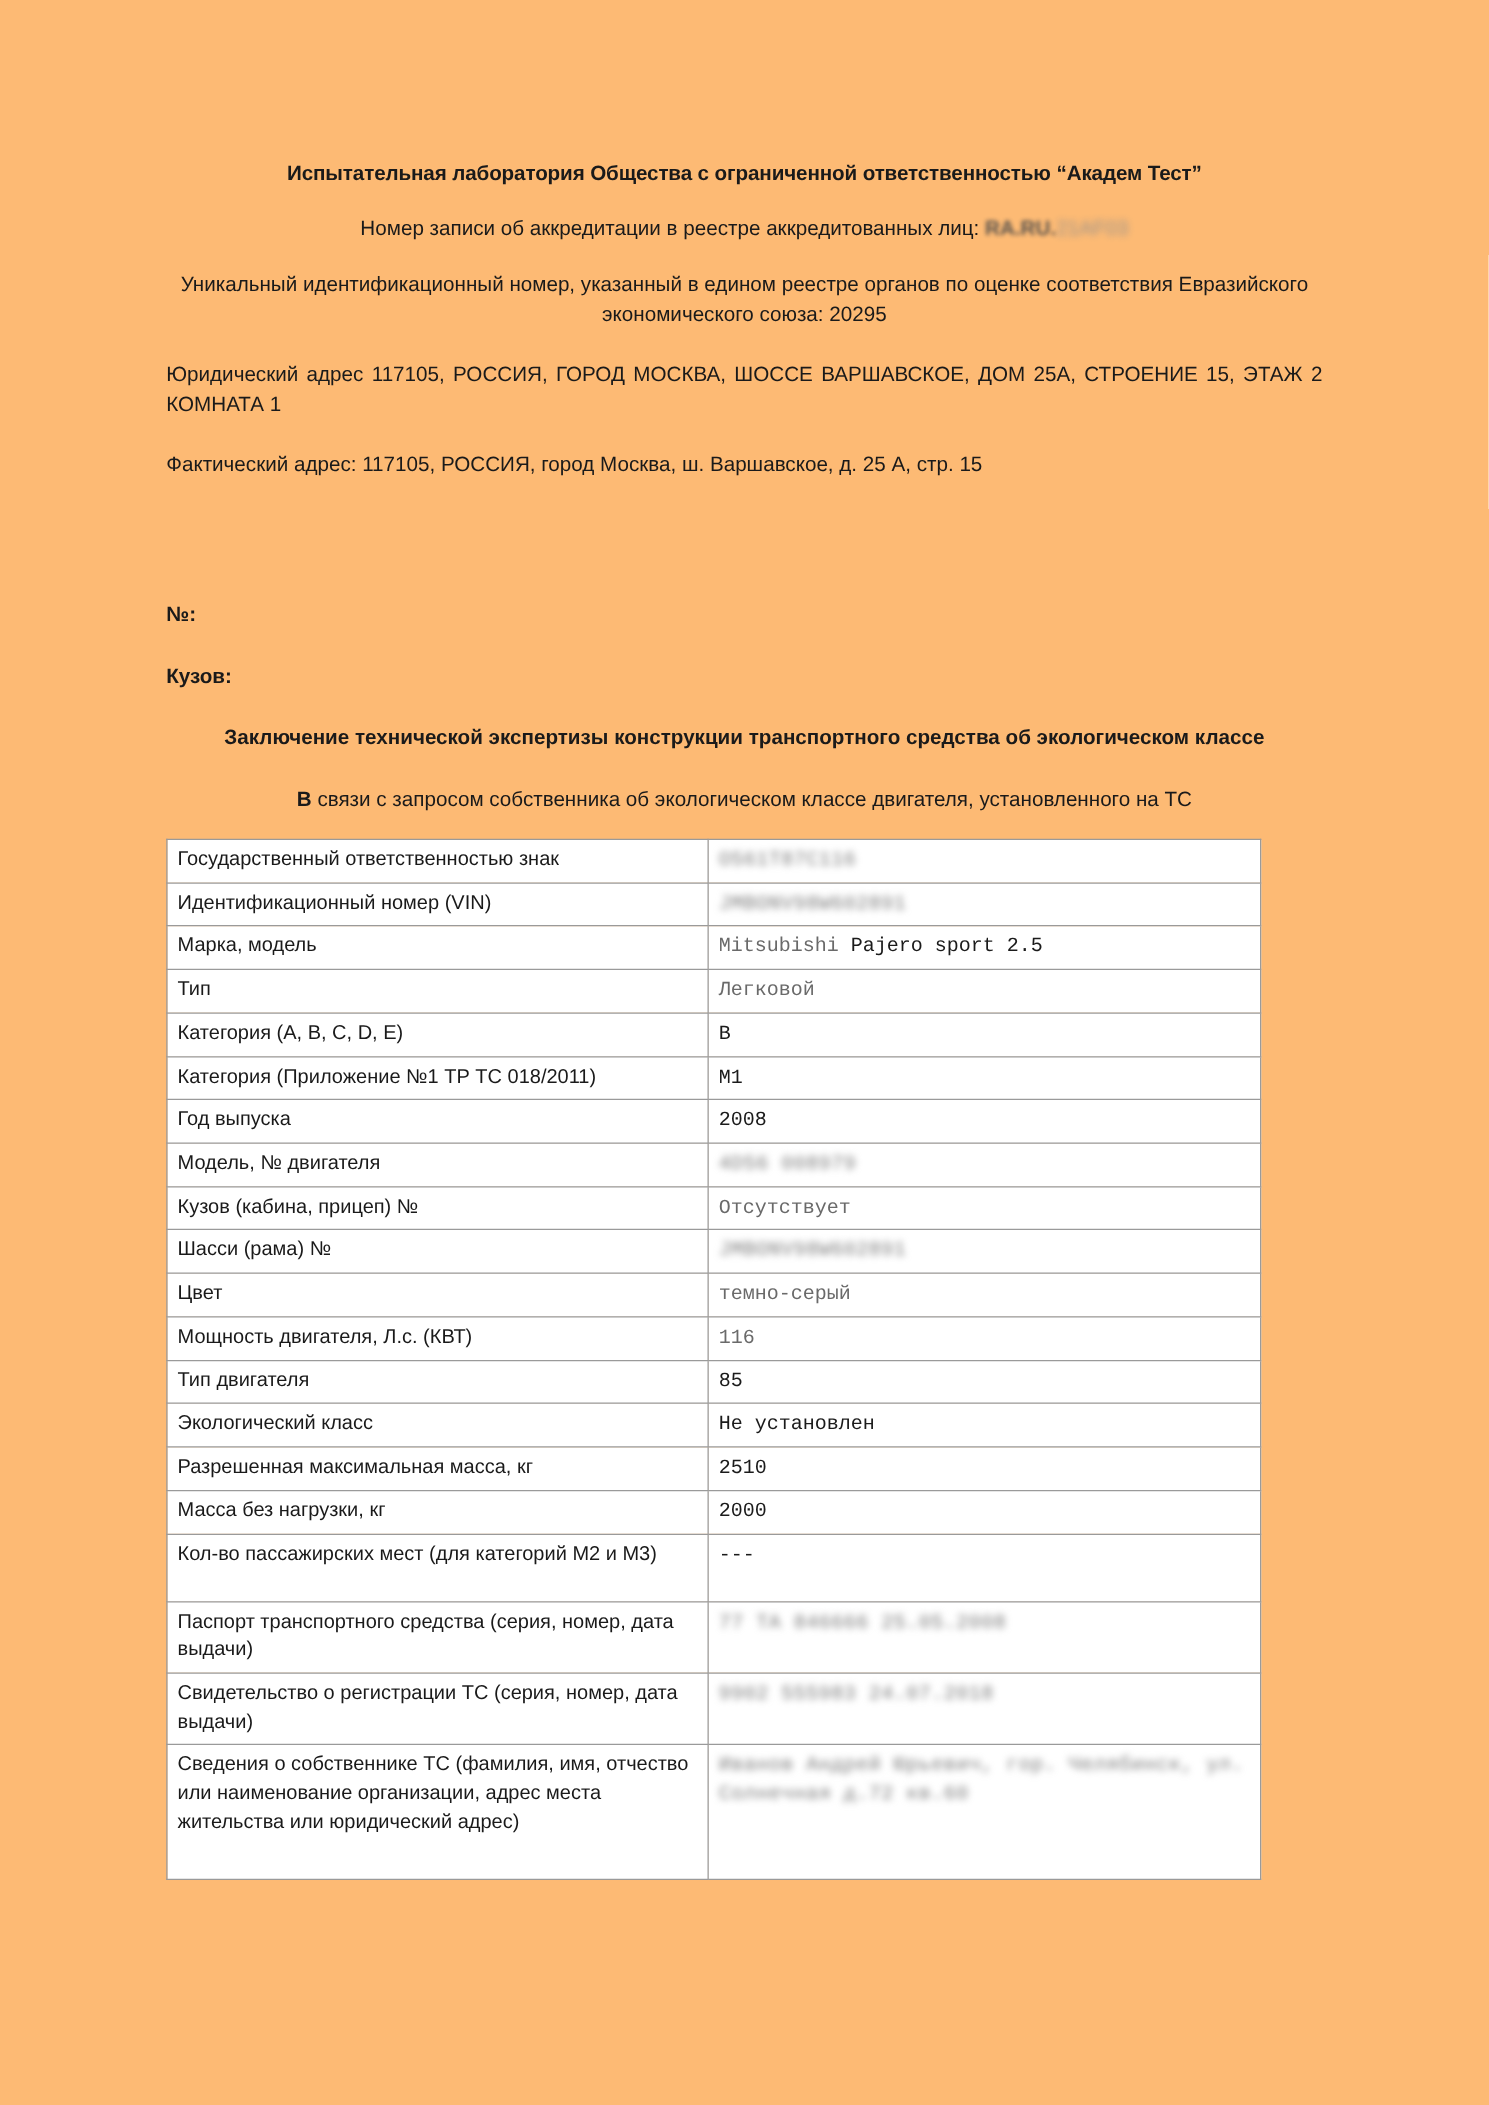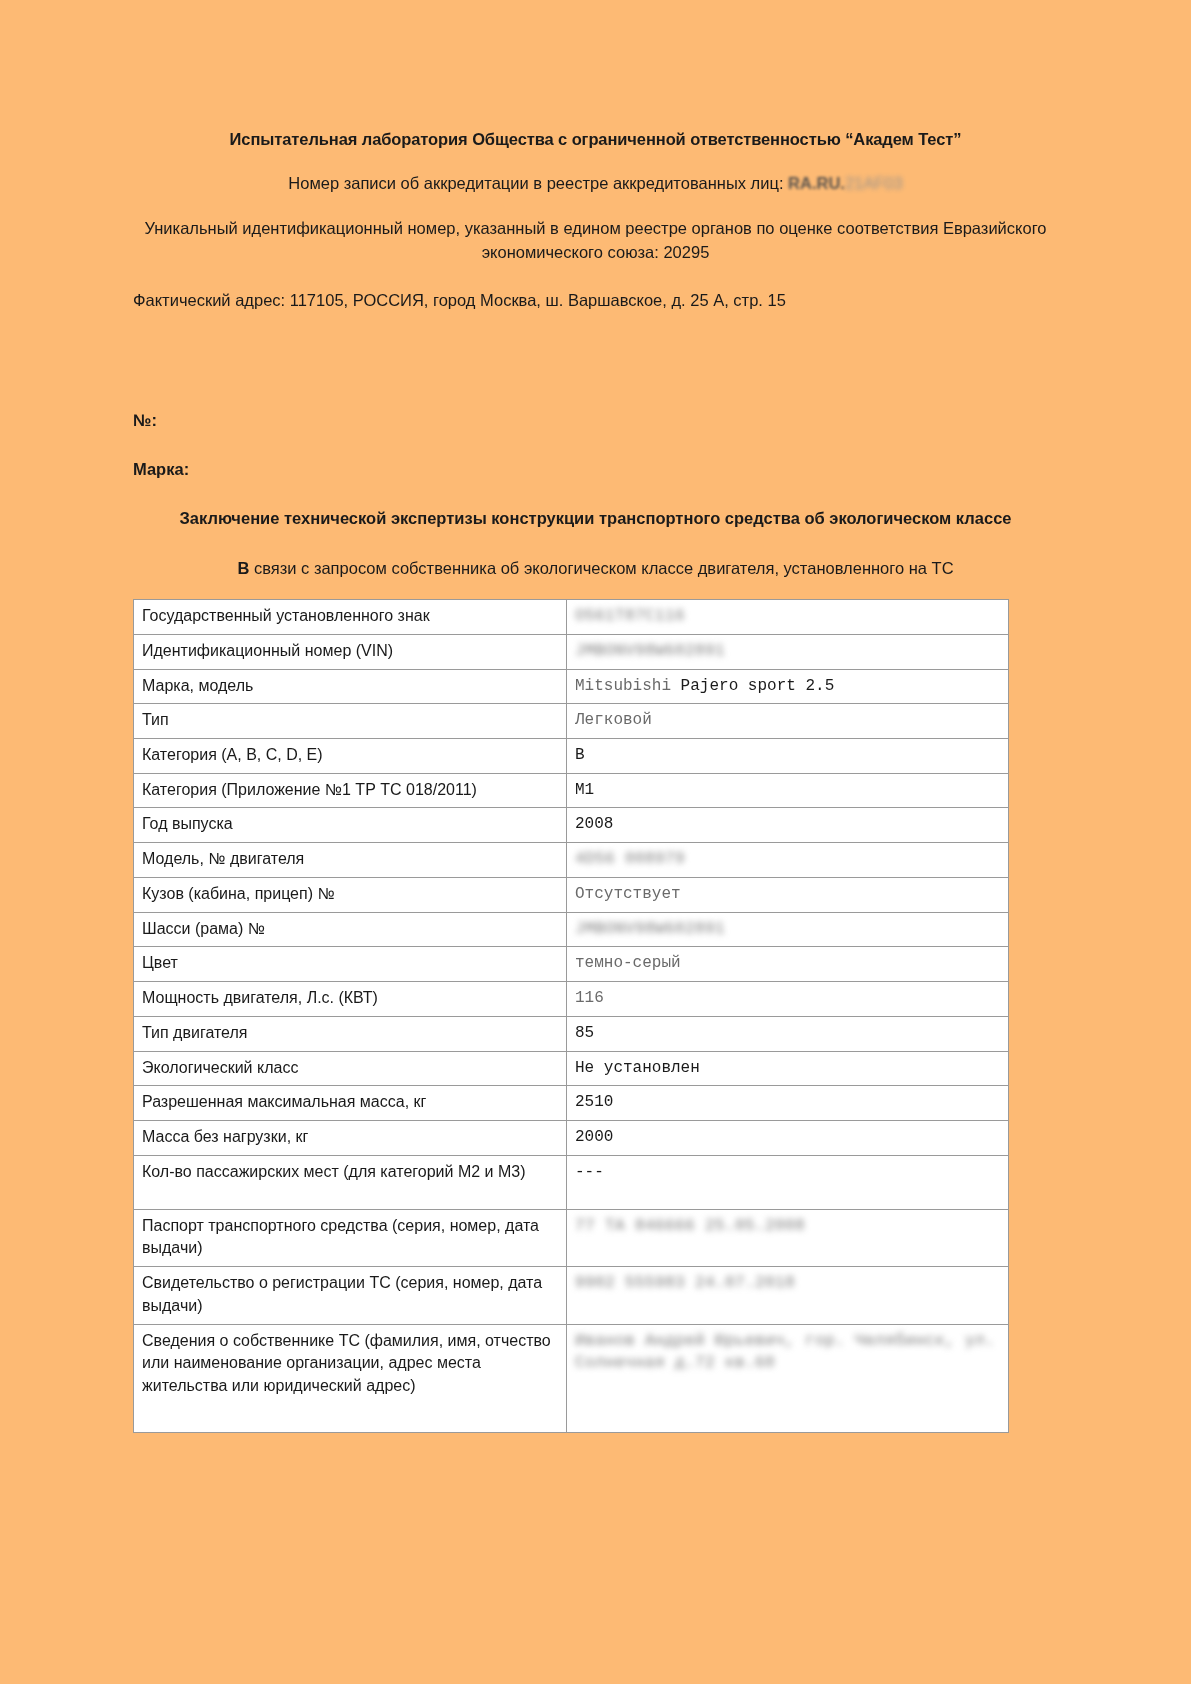--- a/index.html
+++ b/index.html
@@ -150,35 +150,36 @@
     <div class="accred-line">
       <span>Номер записи об аккредитации в реестре аккредитованных лиц:</span>
       <span class="redact accred-prefix">RA.RU.</span><span class="redact strong">21AF03</span>
     </div>
 
     <div class="eaeu-line">
       <span>Уникальный идентификационный номер, указанный в едином реестре органов по оценке соответствия Евразийского экономического союза:</span>
       <span>20295</span>
     </div>
 
+    <div class="addr-line">Юридический адрес 117105, РОССИЯ, ГОРОД МОСКВА, ШОССЕ ВАРШАВСКОЕ, ДОМ 25А, СТРОЕНИЕ 15, ЭТАЖ 2 КОМНАТА 1</div>
     <div class="addr-line plain">Фактический адрес: 117105, РОССИЯ, город Москва, ш. Варшавское, д. 25 А, стр. 15</div>
 
     <div class="meta-block">
       <div class="meta-row">№:</div>
-      <div class="meta-row">Марка:</div>
+      <div class="meta-row">Кузов:</div>
       <div class="doc-title">Заключение технической экспертизы конструкции транспортного средства об экологическом классе</div>
       <div class="intro">
         <b>В</b><span> связи с запросом собственника об экологическом классе двигателя, установленного на ТС</span>
       </div>
     </div>
 
     <table class="spec">
       <tbody>
           <tr>
-            <td class="lbl">Государственный установленного знак</td>
+            <td class="lbl">Государственный ответственностью знак</td>
             <td class="val"><span class="blurbox">О561Т87С116</span></td>
           </tr>
           <tr>
             <td class="lbl">Идентификационный номер (VIN)</td>
             <td class="val"><span class="blurbox">JMBONV98W602891</span></td>
           </tr>
           <tr>
             <td class="lbl">Марка, модель</td>
             <td class="val"><span class="mid">Mitsubishi</span><span class="dark"> Pajero sport 2.5</span></td>
           </tr>

